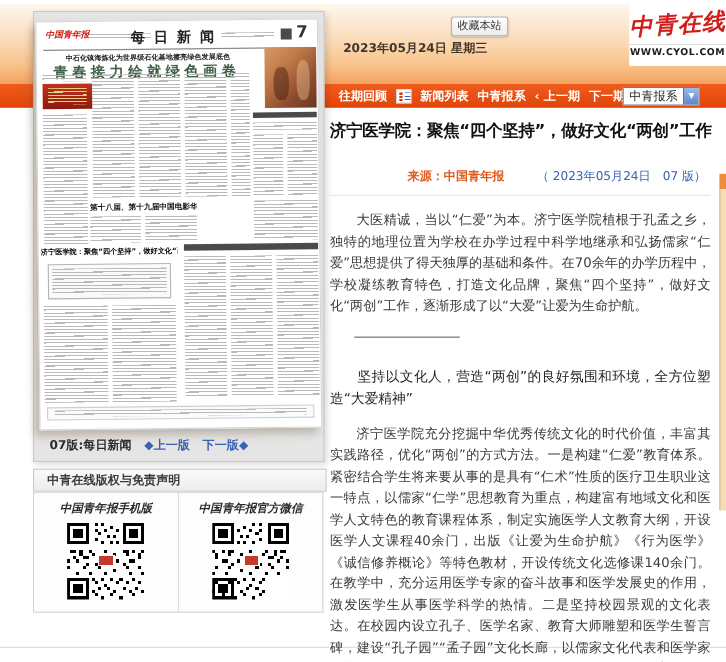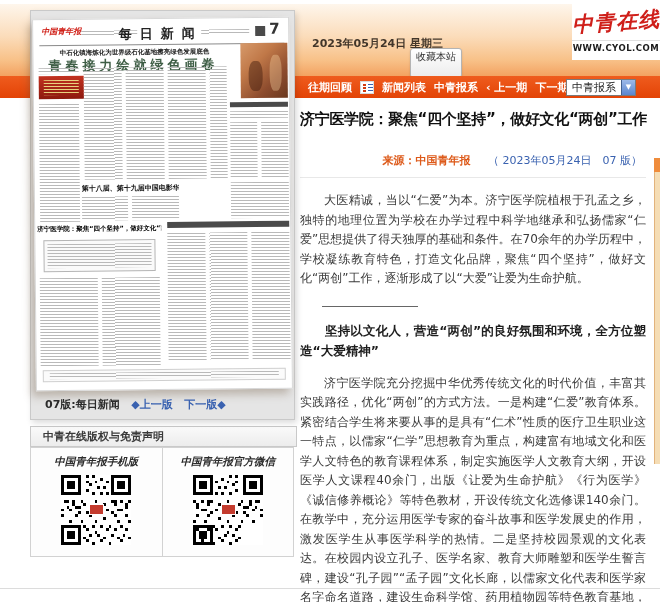--- a/index.html
+++ b/index.html
@@ -20,21 +20,21 @@
     background:repeating-linear-gradient(#d23c10 0,#d23c10 2px,#fff 2px,#fff 3px); }
   #nav-icon:after { content:""; position:absolute; left:7px; top:2px; width:5px; height:8px;
     background:repeating-linear-gradient(#3a62b0 0,#3a62b0 1px,#fff 1px,#fff 3px); }
   #paper-select { position:absolute; left:566px; top:3px; width:70px; height:17px;
     background:#fff; border:1px solid #7a7a7a; font-size:11px; color:#222;
     display:flex; align-items:flex-start; }
   #paper-select .val { flex:1; padding-left:5px; }
   #paper-select .arrow { width:14px; height:15px; background:linear-gradient(#9db9e8,#5b86cf);
     border-left:1px solid #44618f; color:#fff; font-size:7px; text-align:center; line-height:15px; }
   #hdr-date { position:absolute; left:312px; top:36px; font-size:11px; font-weight:bold; color:#42362a; }
-  #fav-btn { position:absolute; left:410px; top:48px; width:52px; height:30px;
+  #fav-btn { position:absolute; left:410px; top:15px; width:52px; height:18px;
     background:linear-gradient(#ffffff,#ececec); border:1px solid #b4b4b4; border-radius:3px;
     font-size:10px; color:#333; text-align:center; line-height:16px; cursor:pointer;
     box-shadow:0 1px 2px rgba(0,0,0,.15); }
   #logo-box { position:absolute; left:572px; top:2px; width:88px; height:58px; background:#fff; }
   #logo-text { display:block; color:#cf1f1a; font-size:21px; font-weight:bold; font-style:italic;
     letter-spacing:1px; text-align:center; margin-top:6px; transform:rotate(-4deg); }
   #logo-url { display:block; color:#1a1a1a; font-size:8.5px; font-weight:bold; letter-spacing:.5px;
     text-align:center; margin-top:4px; border-top:1px solid #e0e0e0; padding-top:2px; }
   
   #left-panel { position:absolute; left:30px; top:10px; width:265px; height:410px; background:#e5e5e5;
@@ -89,27 +89,27 @@
   
   #right-strip-cap { position:absolute; left:654px; top:158px; width:6px; height:14px; background:#ef8c3c; }
   #right-strip { position:absolute; left:654px; top:172px; width:6px; height:292px;
     background:#f5ddb5; border-left:1px solid #e2b37c; }
   
   #article { position:absolute; left:300px; top:110px; width:346px; }
   #article-title { font-size:15px; font-weight:bold; color:#111; text-align:center;
     white-space:nowrap; letter-spacing:-0.3px; }
   #source-row { text-align:right; font-size:11px; margin-top:24px; padding-right:4px;
     padding-bottom:9px; border-bottom:1px solid #e8e8e8; }
-  #source-label { color:#dd5a1a; font-weight:bold; margin-right:14px; }
+  #source-label { color:#dd5a1a; font-weight:bold; margin-right:26px; }
   #source-issue { color:#3a62b0; }
   .para { font-size:12px; line-height:19.5px; color:#3a3a3a; text-align:justify;
     text-indent:2em; margin-top:13px; }
   #divider { width:96px; height:1px; background:#666; margin:17px 0 2px 22px; }
-  .subhead { font-size:12.5px; line-height:20px; font-weight:bold; color:#1e1e1e;
-    text-align:justify; text-indent:2em; margin-top:14px; }
+  .subhead { font-size:12.5px; line-height:20px; font-weight:normal; color:#1e1e1e;
+    text-align:justify; text-indent:2em; margin-top:25px; }
 </style>
 </head>
 <body>
 
 <div id="banner"></div>
 <div id="hdr-date">2023年05月24日 星期三</div>
 <div id="fav-btn">收藏本站</div>
 <div id="logo-box">
   <span id="logo-text">中青在线</span>
   <span id="logo-url">WWW.CYOL.COM</span>

